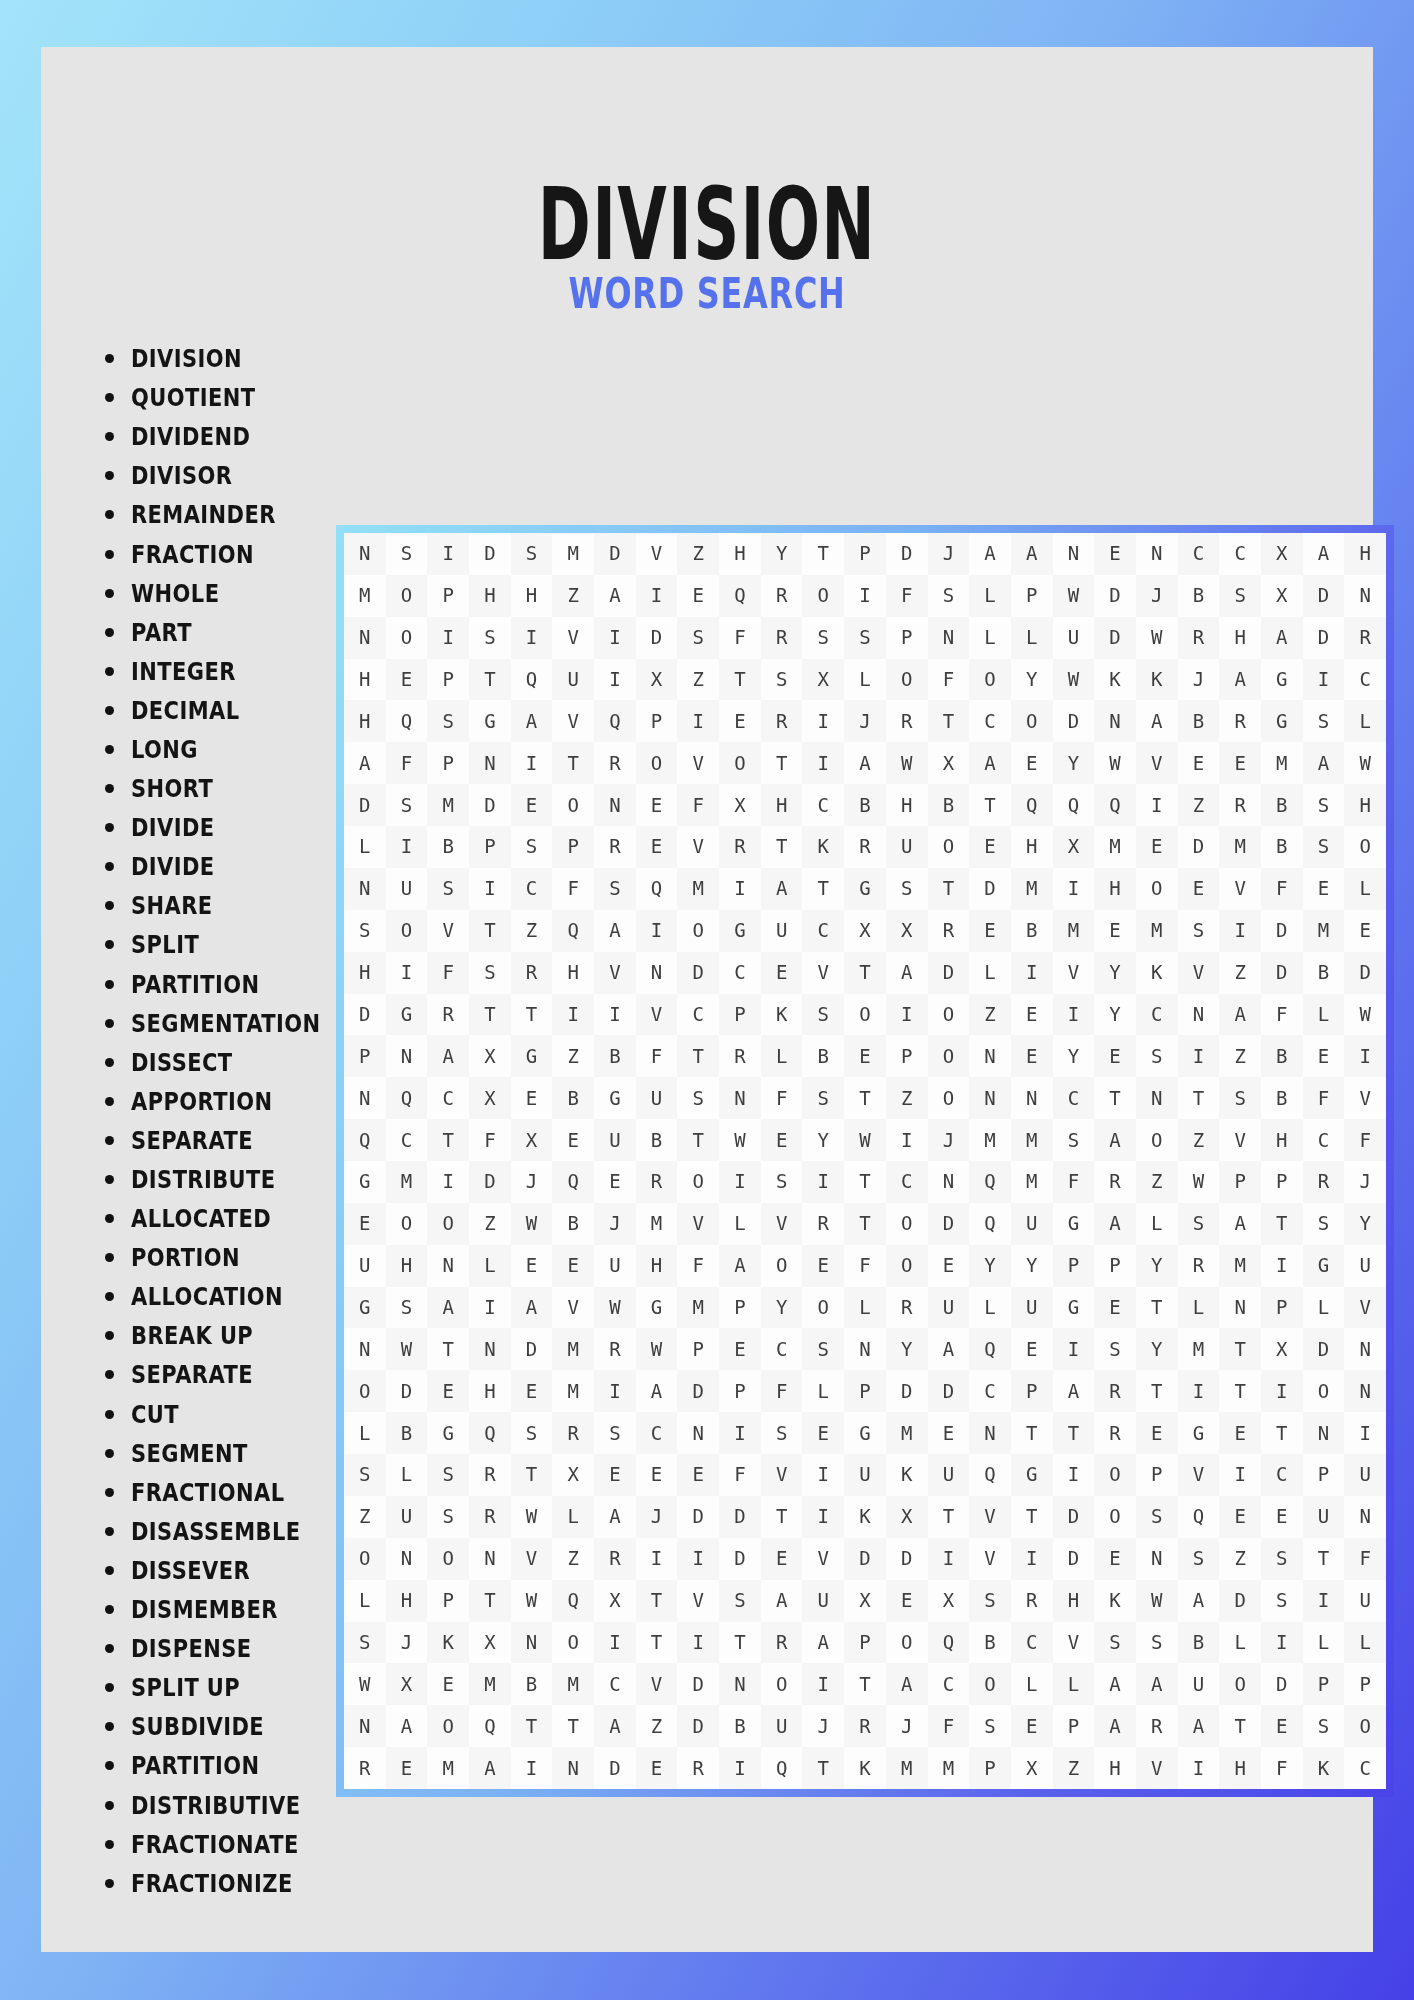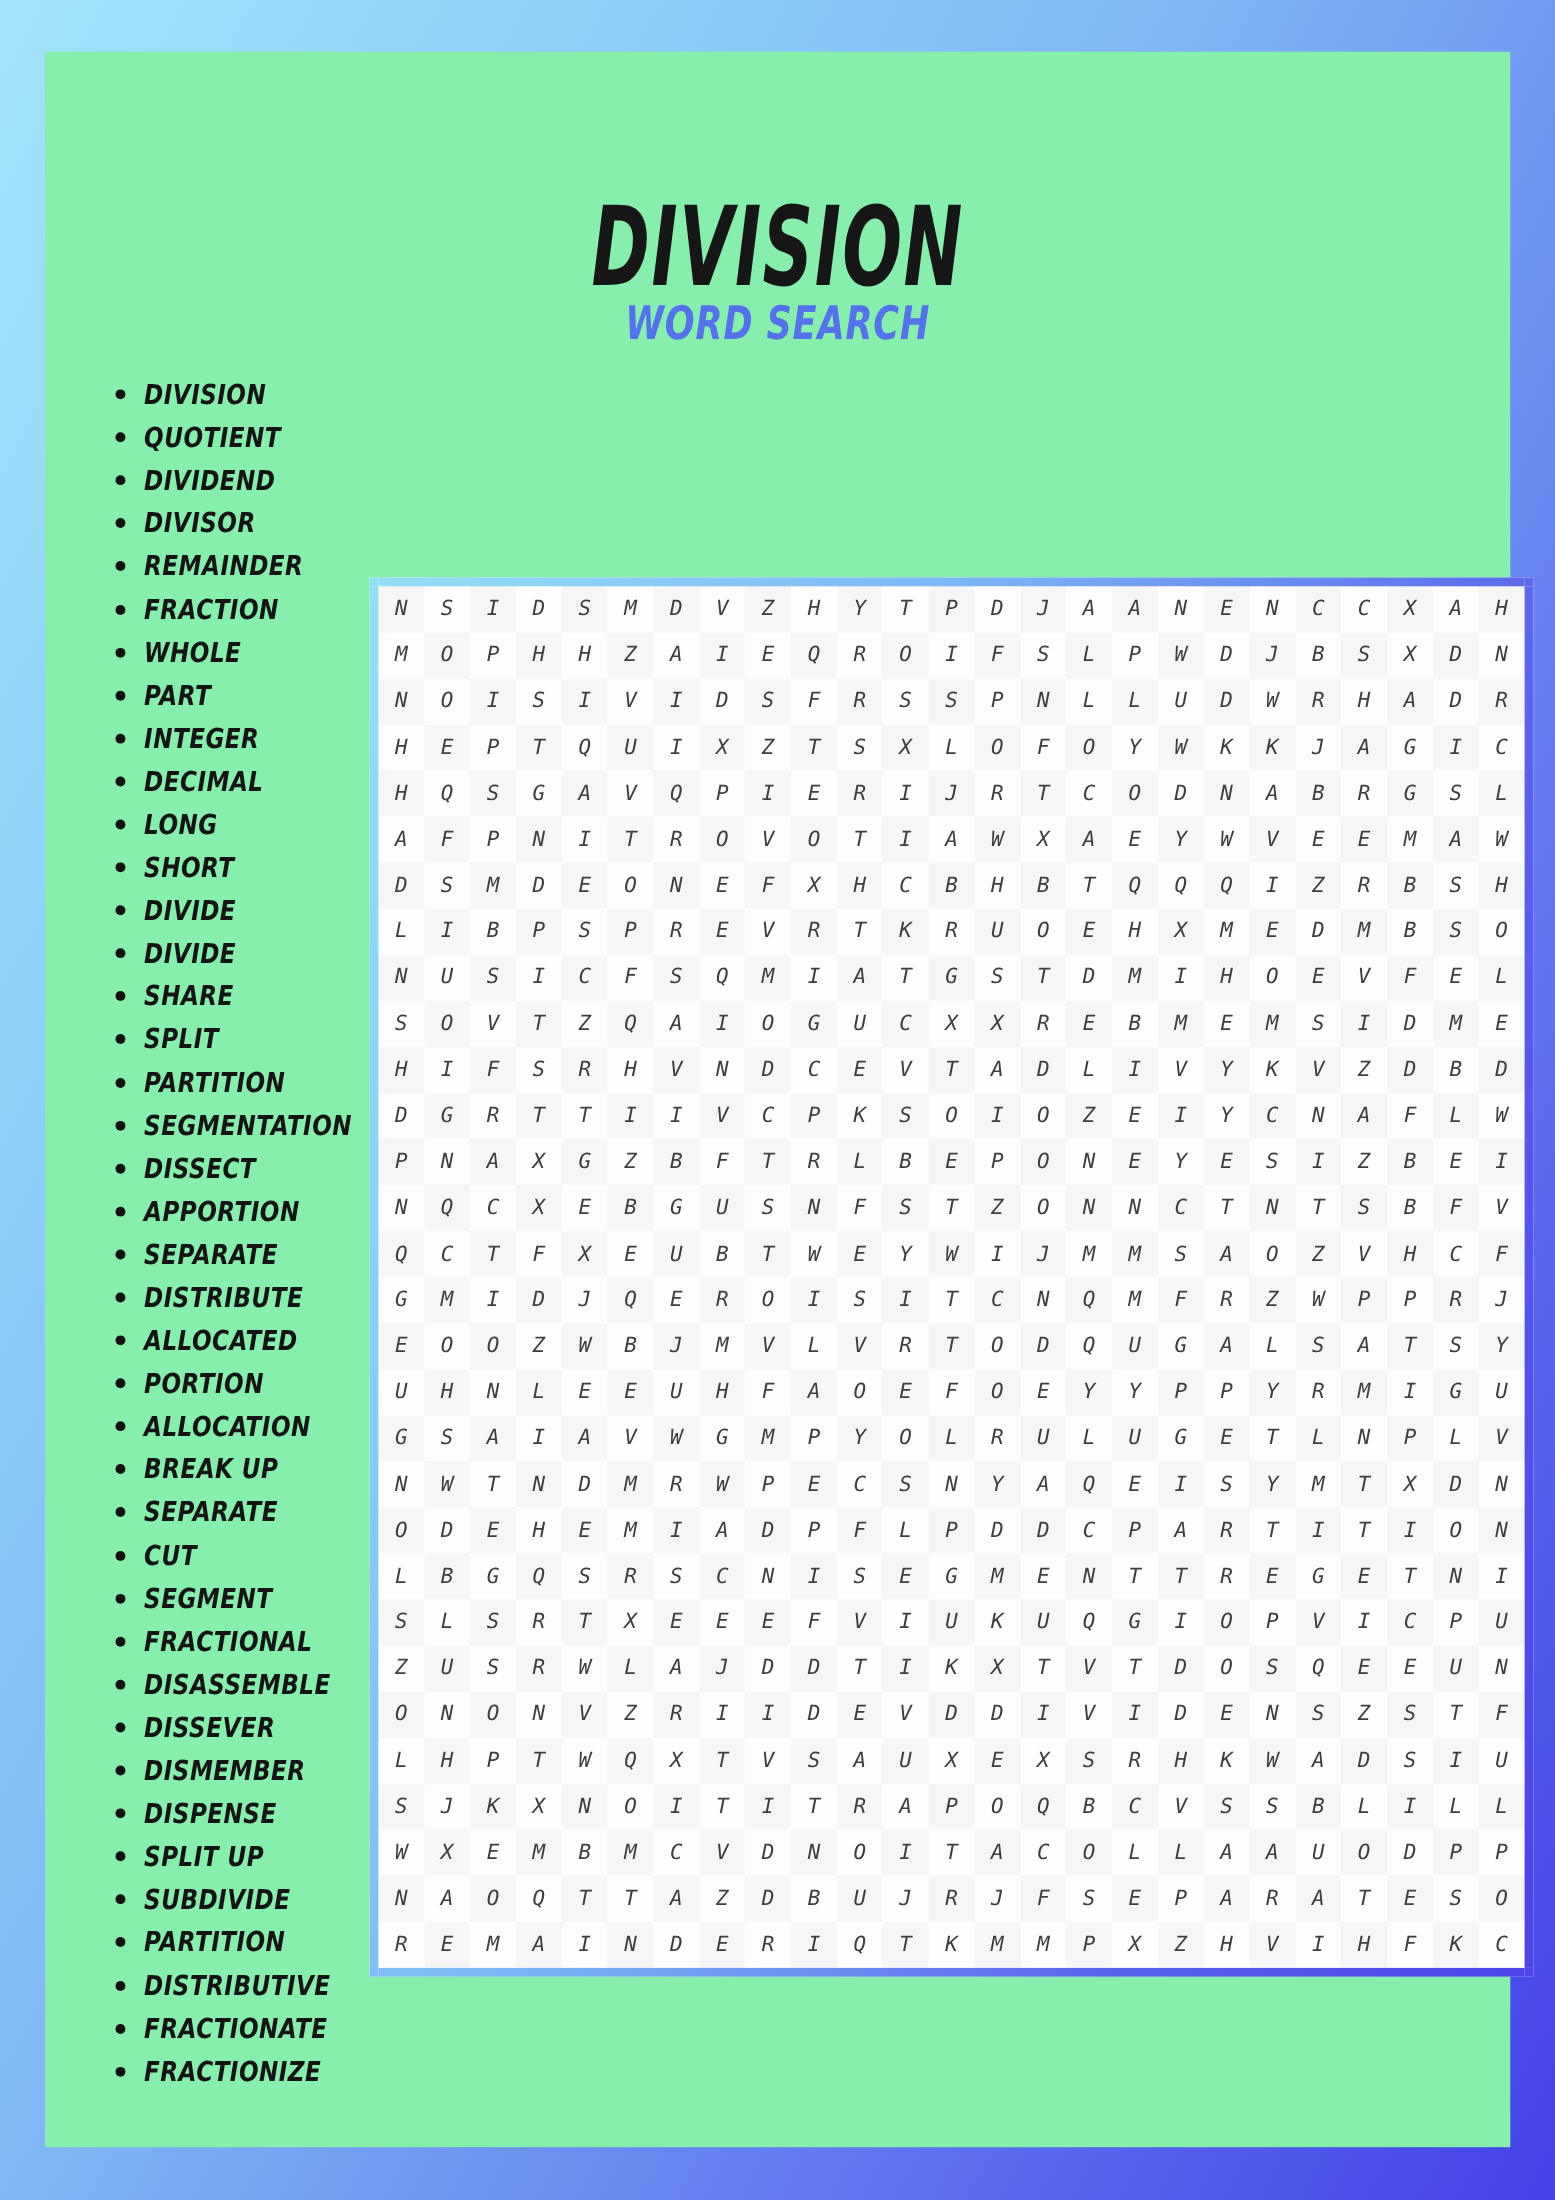--- a/index.html
+++ b/index.html
@@ -3,22 +3,21 @@
 <meta charset="utf-8">
 <style>
   html,body{margin:0;padding:0;}
   body{
     width:1414px;height:2000px;position:relative;overflow:hidden;
     background:linear-gradient(118deg,#a3e4fa 0%,#8ed0f7 22%,#7fb4f4 45%,#5f74ee 75%,#4540e7 100%);
     font-family:"DejaVu Sans",sans-serif;
   }
   .sheet{
     position:absolute;left:41px;top:47px;right:41px;bottom:48px;
-    background:#86efac;
-    font-style:italic;
+    background:#e5e5e5;
   }
   .title{
     position:absolute;left:0;top:128px;width:100%;
     text-align:center;font-size:100px;line-height:1;font-weight:800;
     color:#161616;letter-spacing:2px;white-space:nowrap;
     transform:scaleX(0.64);transform-origin:center top;
   }
   .subtitle{
     position:absolute;left:0;top:226px;width:100%;
     text-align:center;font-size:42px;line-height:1;font-weight:800;

